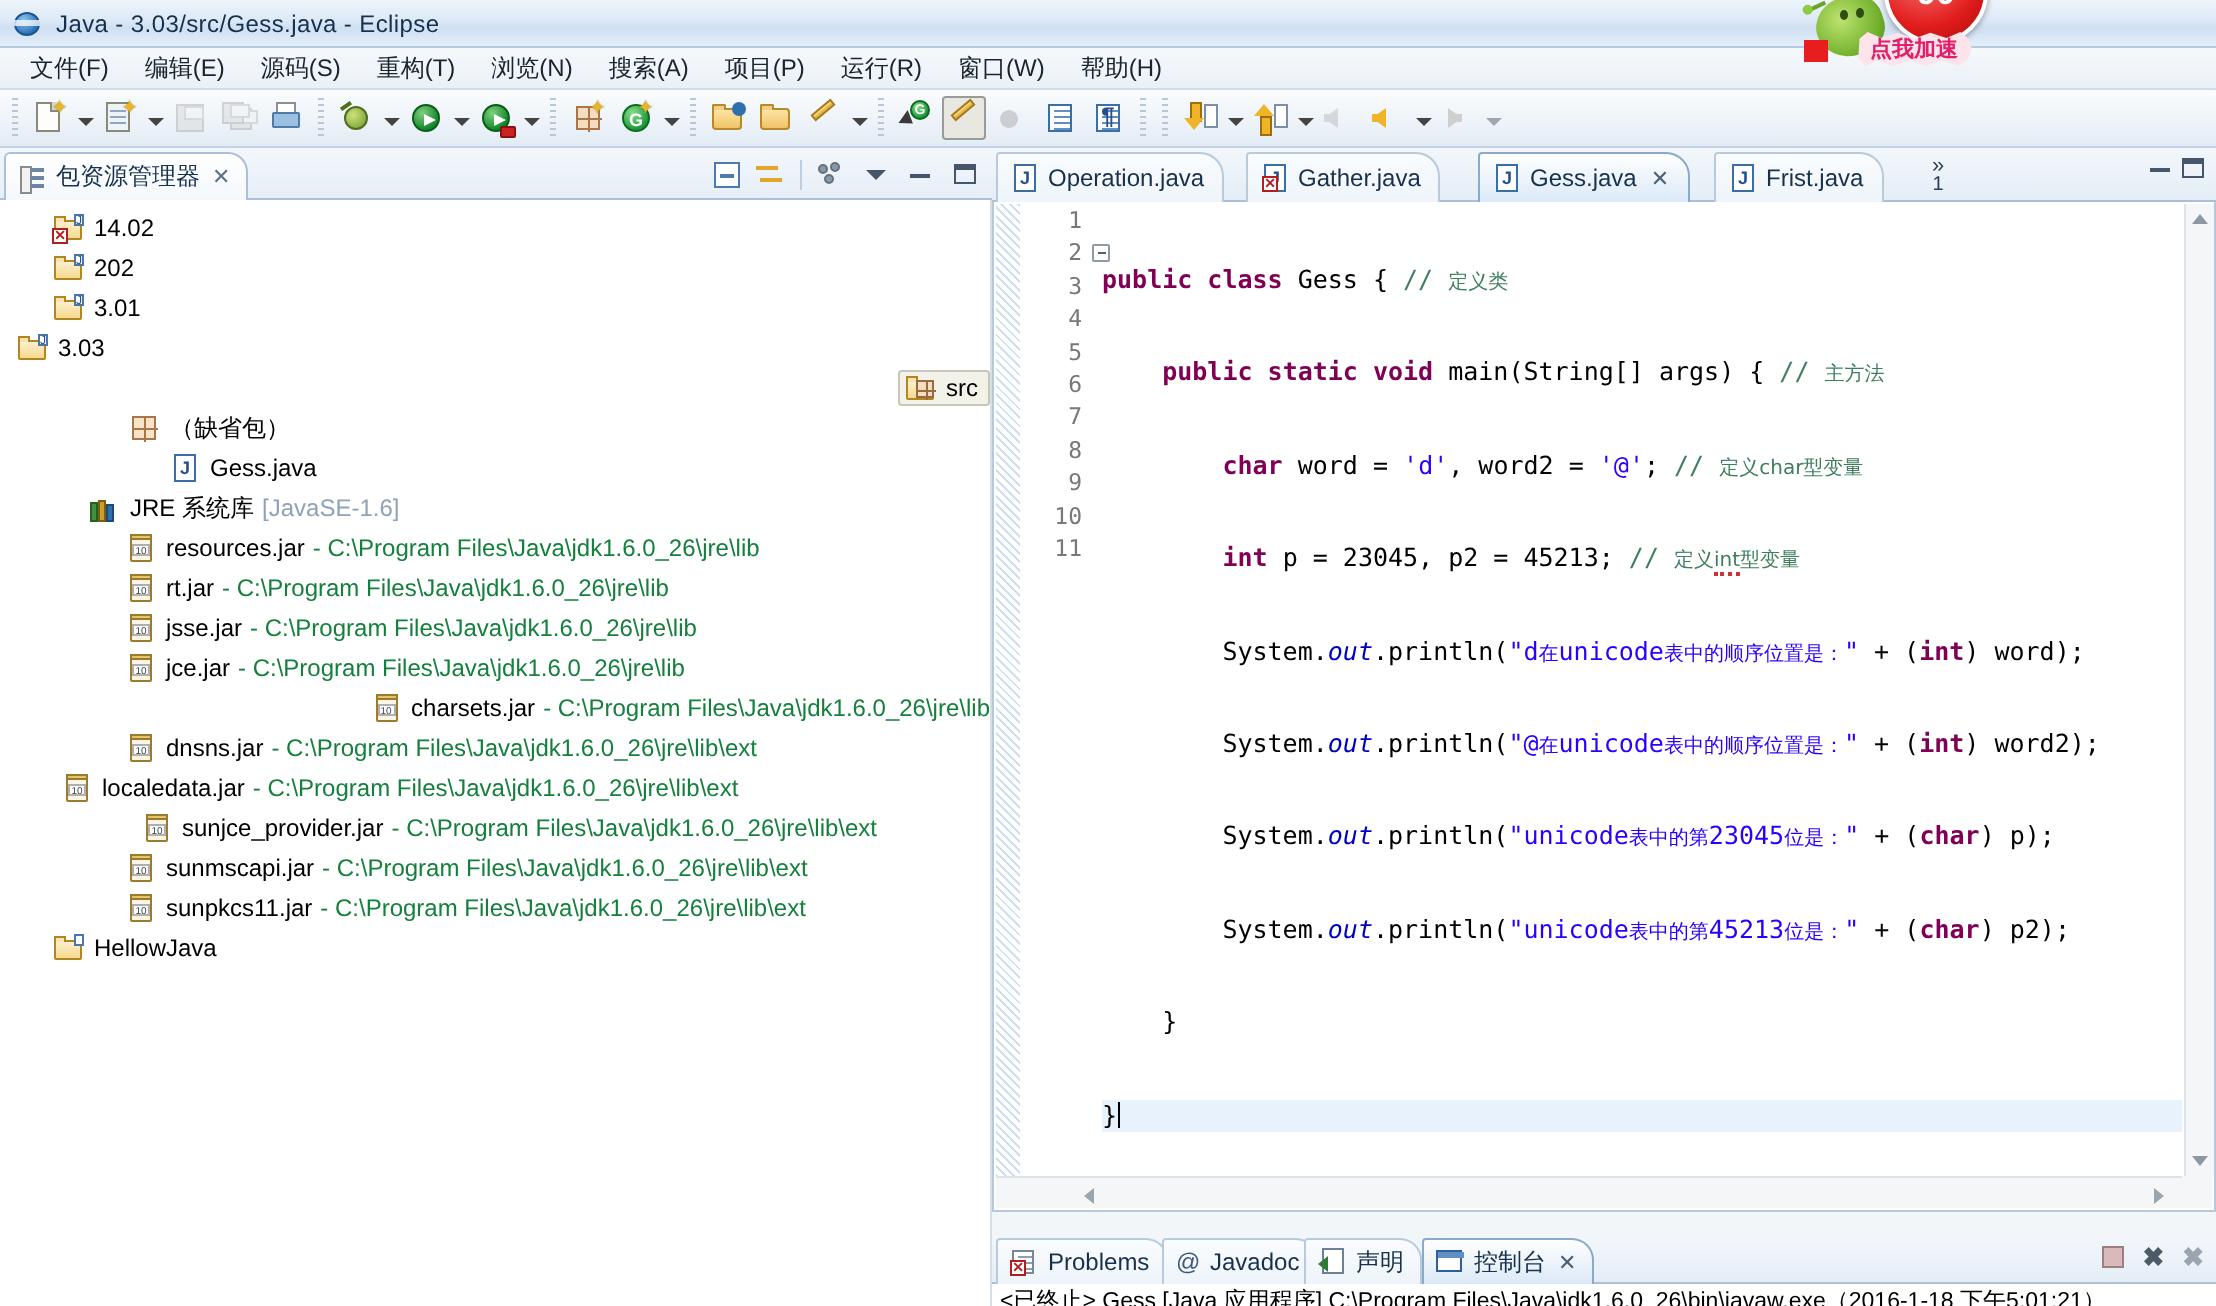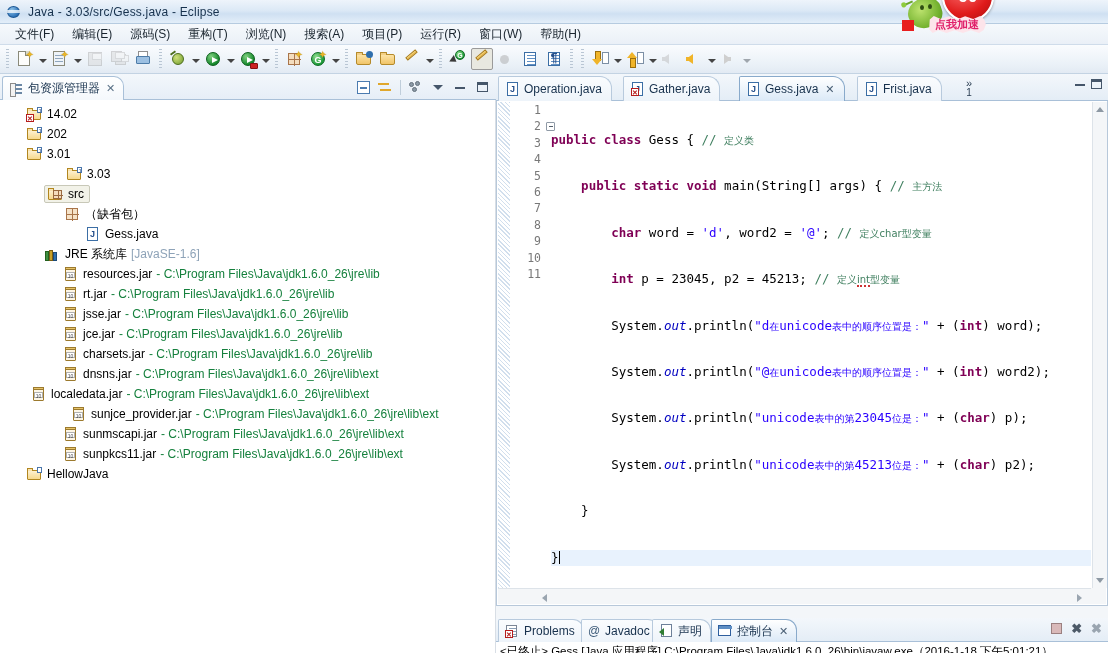--- a/index.html
+++ b/index.html
@@ -672,30 +672,30 @@
 
       <div class="trow" style="padding-left:26px;">
         <span class="ti proj">
             <span class="f"></span>
             <span class="t"></span>
             <span class="j">J</span>
           </span>
         <span class="tname">3.01</span>
       </div>
 
-      <div class="trow" style="padding-left:26px;margin-left:40px;">
+      <div class="trow" style="padding-left:8px;">
         <span class="ti proj">
             <span class="f"></span>
             <span class="t"></span>
             <span class="j">J</span>
           </span>
         <span class="tname">3.03</span>
       </div>
 
-      <div class="trow selected" style="padding-left:44px;">
+      <div class="trow selected" style="padding-left:44px;justify-content:flex-end;">
         <span class="selbox">
           <span class="ti src">
               <span class="f"></span>
               <span class="t"></span>
               <span class="g"></span>
             </span>
           <span class="tname">src</span>
         </span>
       </div>
 
@@ -756,21 +756,21 @@
       <div class="trow" style="padding-left:62px;">
         <span class="ti jar">
             <span class="body"></span>
             <span class="cap"></span>
             <span class="lbl">10</span>
           </span>
         <span class="tname">jce.jar</span>
         <span class="tpath">- C:\Program Files\Java\jdk1.6.0_26\jre\lib</span>
       </div>
 
-      <div class="trow" style="padding-left:62px;">
+      <div class="trow" style="padding-left:62px;justify-content:flex-end;">
         <span class="ti jar">
             <span class="body"></span>
             <span class="cap"></span>
             <span class="lbl">10</span>
           </span>
         <span class="tname">charsets.jar</span>
         <span class="tpath">- C:\Program Files\Java\jdk1.6.0_26\jre\lib</span>
       </div>
 
       <div class="trow" style="padding-left:62px;">

